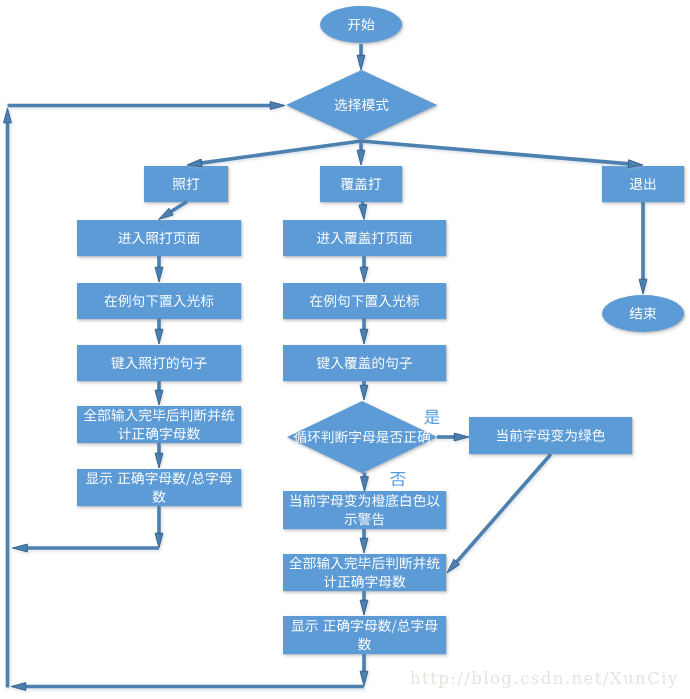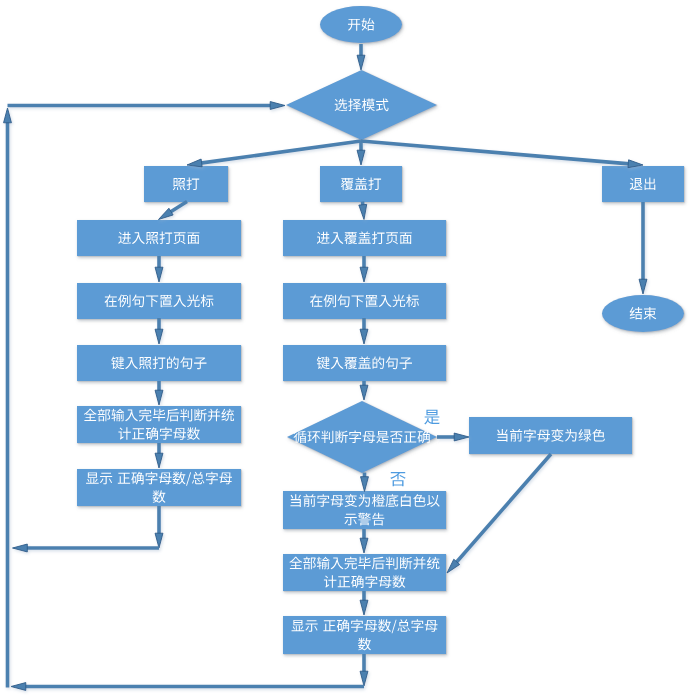--- a/index.html
+++ b/index.html
@@ -416,13 +416,14 @@
         <path d="M643 202 L643 280.4" fill="none" stroke="#4B80AF" stroke-width="3.6" stroke-linejoin="miter"></path>
         <polygon points="643.00,294.00 639.05,279.20 646.95,279.20" fill="#4B80AF" stroke="#2E5C8A" stroke-width="0.9" stroke-linejoin="miter"></polygon>
       </g>
       <g class="edgelabel" aria-label="是">
         <path d="M60 155H194V134H60ZM60 190H194V169H60ZM42 205V120H213V205ZM59 77C52 39 36 10 9 -7C13 -10 21 -17 24 -21C40 -9 54 8 63 28C84 -7 118 -15 169 -15H239C240 -10 243 -2 247 3C233 3 180 3 170 3C159 3 149 3 140 4V39H225V56H140V85H241V102H15V85H121V7C98 13 82 25 72 49C74 57 77 65 78 74Z" fill="#4E9BE0" transform="translate(423.70 423.06) scale(0.06484 -0.06484)"></path>
       </g>
       <g class="edgelabel" aria-label="否">
         <path d="M148 145C178 132 213 112 232 97L246 111C227 125 191 146 162 157ZM45 76V-20H65V-8H192V-20H213V76ZM65 9V59H192V9ZM17 200V182H130C101 151 55 126 9 111C13 107 20 98 23 94C56 106 89 124 118 146V84H137V162C144 169 151 175 156 182H239V200Z" fill="#4E9BE0" transform="translate(389.70 485.06) scale(0.06484 -0.06484)"></path>
       </g>
     </svg>
+  <div class="watermark" style="left: 410px; top: 669px;">http://blog.csdn.net/XunCiy</div>
 </div>
 
 </body></html>

